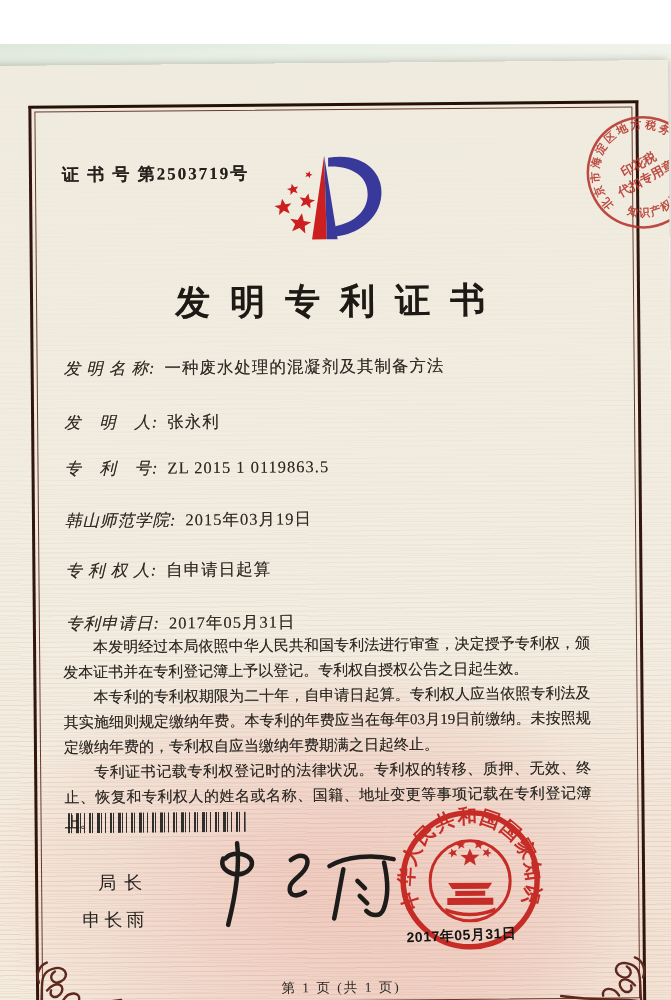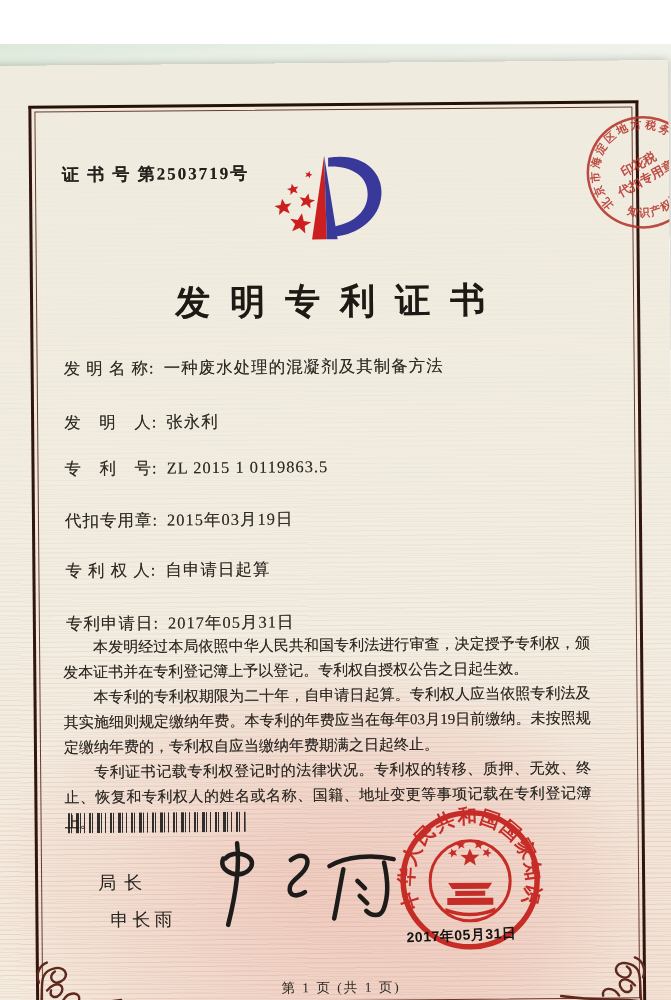--- a/index.html
+++ b/index.html
@@ -26,34 +26,34 @@
   .corner-left{left:-6px;bottom:-8px;}
   .corner-right{right:-6px;bottom:-8px;transform:scaleX(-1);}
   .cert-no{position:absolute;left:30px;top:55px;font-size:17px;letter-spacing:2px;
     color:#24201b;font-weight:600;text-shadow:0 0 0.5px rgba(40,30,20,0.6);}
   .logo{position:absolute;left:220px;top:38px;width:180px;height:108px;}
   .title{position:absolute;left:0;top:172px;width:100%;text-align:center;
     font-size:35px;font-weight:700;color:#1d1a16;letter-spacing:20px;padding-left:10px;
     box-sizing:border-box;text-shadow:0 0 0.6px rgba(30,25,18,0.55);}
   .field{position:absolute;left:30px;width:560px;font-size:16.5px;color:#2e2a24;
     white-space:nowrap;text-shadow:0 0 0.5px rgba(40,35,25,0.5);}
-  .flabel{letter-spacing:1px;}
+  .flabel{letter-spacing:1px;font-style:italic;}
   .fvalue{margin-left:9px;letter-spacing:1px;}
   .paras{position:absolute;left:27px;top:527px;width:527px;font-size:15px;
     line-height:25px;color:#2b2722;text-align:justify;
     text-shadow:0 0 0.5px rgba(40,35,25,0.5);}
   .paras p{margin:0;text-indent:2em;}
   .barcode{position:absolute;left:30px;top:705px;width:178px;height:20px;
     background:repeating-linear-gradient(90deg,#1b1b1b 0 2px,transparent 2px 3px,
       #1b1b1b 3px 4px,transparent 4px 8px,#1b1b1b 8px 11px,transparent 11px 12px,
       #1b1b1b 12px 13px,transparent 13px 16px,#1b1b1b 16px 17px,transparent 17px 21px);
     opacity:0.9;}
   .official-title{position:absolute;left:60px;top:763px;font-size:18px;letter-spacing:8px;
     color:#26221d;font-family:Liberation Sans, sans-serif;}
-  .official-name{position:absolute;left:72px;top:800px;font-size:18px;letter-spacing:4px;
+  .official-name{position:absolute;left:44px;top:800px;font-size:18px;letter-spacing:4px;
     color:#26221d;font-family:Liberation Sans, sans-serif;text-align:center;}
   .signature{position:absolute;left:150px;top:722px;width:225px;height:105px;}
   .seal{position:absolute;left:347px;top:690px;width:170px;height:170px;opacity:0.93;}
   .seal-date{position:absolute;left:368px;top:822px;font-size:14px;color:#151412;
     letter-spacing:0.5px;transform:rotate(-2deg);white-space:nowrap;
     font-family:"Liberation Sans","DejaVu Sans",sans-serif;font-weight:600;}
   .footer{position:absolute;left:0;bottom:7px;width:100%;text-align:center;
     font-size:13.5px;letter-spacing:2px;color:#2c2823;}
   .tax-stamp{position:absolute;left:536px;top:-6px;width:150px;height:150px;opacity:0.88;}
   .svgtext{font-family:"Liberation Serif","DejaVu Serif",serif;}
@@ -105,21 +105,21 @@
       <div class="field" style="top:250px">
         <span class="flabel">发 明 名 称:</span><span class="fvalue">一种废水处理的混凝剂及其制备方法</span>
       </div>
       <div class="field" style="top:304px">
         <span class="flabel">发　明　人:</span><span class="fvalue">张永利</span>
       </div>
       <div class="field" style="top:350px">
         <span class="flabel">专　利　号:</span><span class="fvalue">ZL 2015 1 0119863.5</span>
       </div>
       <div class="field" style="top:402px">
-        <span class="flabel">代扣专用章:</span><span class="fvalue">2015年03月19日</span>
+        <span class="flabel">韩山师范学院:</span><span class="fvalue">2015年03月19日</span>
       </div>
       <div class="field" style="top:452px">
         <span class="flabel">专 利 权 人:</span><span class="fvalue">自申请日起算</span>
       </div>
       <div class="field" style="top:505px">
         <span class="flabel">专利申请日:</span><span class="fvalue">2017年05月31日</span>
       </div>
 
       <div class="paras">
         <p>本发明经过本局依照中华人民共和国专利法进行审查，决定授予专利权，颁发本证书并在专利登记簿上予以登记。专利权自授权公告之日起生效。</p>

